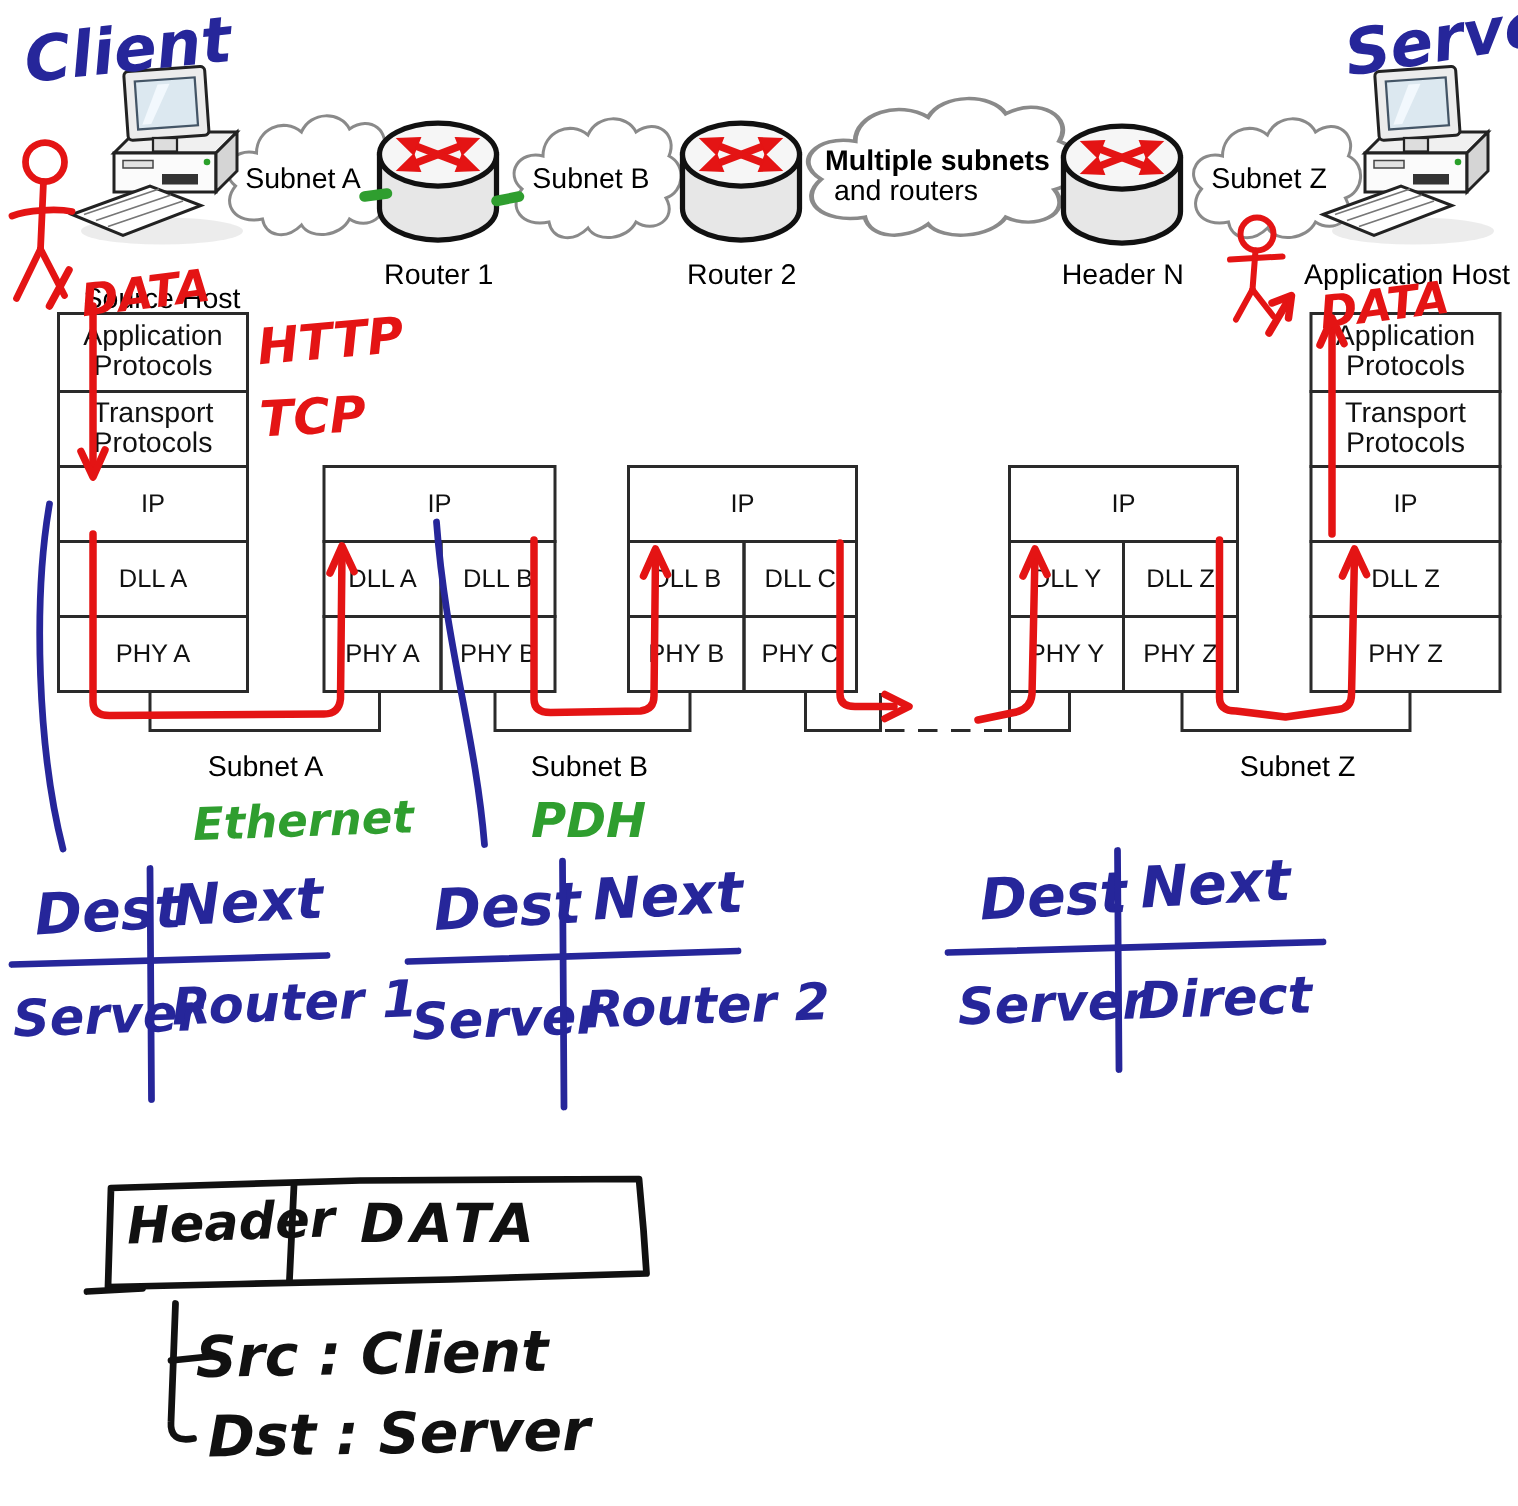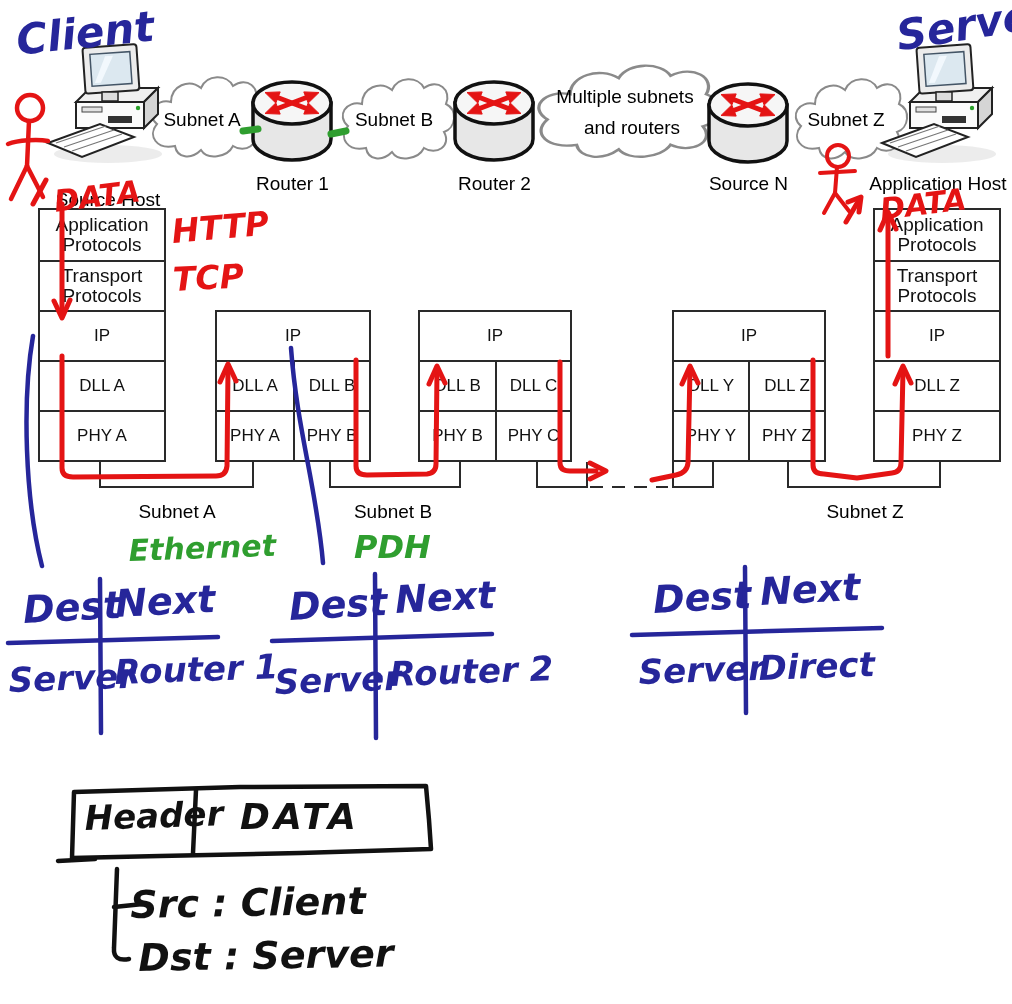--- a/index.html
+++ b/index.html
@@ -109,27 +109,27 @@
 
   <div class="cell small" style="left:873px;top:208px;width:128px;height:54px;">Application Protocols</div>
   <div class="cell small" style="left:873px;top:260px;width:128px;height:52px;">Transport Protocols</div>
   <div class="cell" style="left:873px;top:310px;width:128px;height:52px;">IP</div>
   <div class="cell" style="left:873px;top:360px;width:128px;height:52px;">DLL Z</div>
   <div class="cell" style="left:873px;top:410px;width:128px;height:52px;">PHY Z</div>
 
   <div class="lbl" style="left:53px;top:190px;width:110px;">Source Host</div>
   <div class="lbl" style="left:250px;top:174px;width:85px;">Router 1</div>
   <div class="lbl" style="left:452px;top:174px;width:85px;">Router 2</div>
-  <div class="lbl" style="left:706px;top:174px;width:85px;">Source N</div>
+  <div class="lbl" style="left:706px;top:174px;width:85px;">Header N</div>
   <div class="lbl" style="left:868px;top:174px;width:140px;">Application Host</div>
 
   <div class="lbl" style="left:147px;top:110px;width:110px;">Subnet A</div>
   <div class="lbl" style="left:339px;top:110px;width:110px;">Subnet B</div>
-  <div class="lbl" style="left:540px;top:87px;width:170px;">Multiple subnets</div>
-  <div class="lbl" style="left:564px;top:118px;width:136px;">and routers</div>
+  <div class="lbl" style="left:540px;top:98px;width:170px;font-weight:bold;">Multiple subnets</div>
+  <div class="lbl" style="left:536px;top:118px;width:136px;">and routers</div>
   <div class="lbl" style="left:791px;top:110px;width:110px;">Subnet Z</div>
 
   <div class="lbl" style="left:120px;top:502px;width:114px;">Subnet A</div>
   <div class="lbl" style="left:336px;top:502px;width:114px;">Subnet B</div>
   <div class="lbl" style="left:806px;top:502px;width:118px;">Subnet Z</div>
 
   <div class="hw hw-blue" style="left:14px;top:16px;font-size:42px;transform:rotate(-6deg);">Client</div>
   <div class="hw hw-blue" style="left:893px;top:12px;font-size:42px;transform:rotate(-9deg);">Server</div>
 
   <div class="hw hw-red" style="left:52px;top:184px;font-size:30px;transform:rotate(-7deg);">DATA</div>

